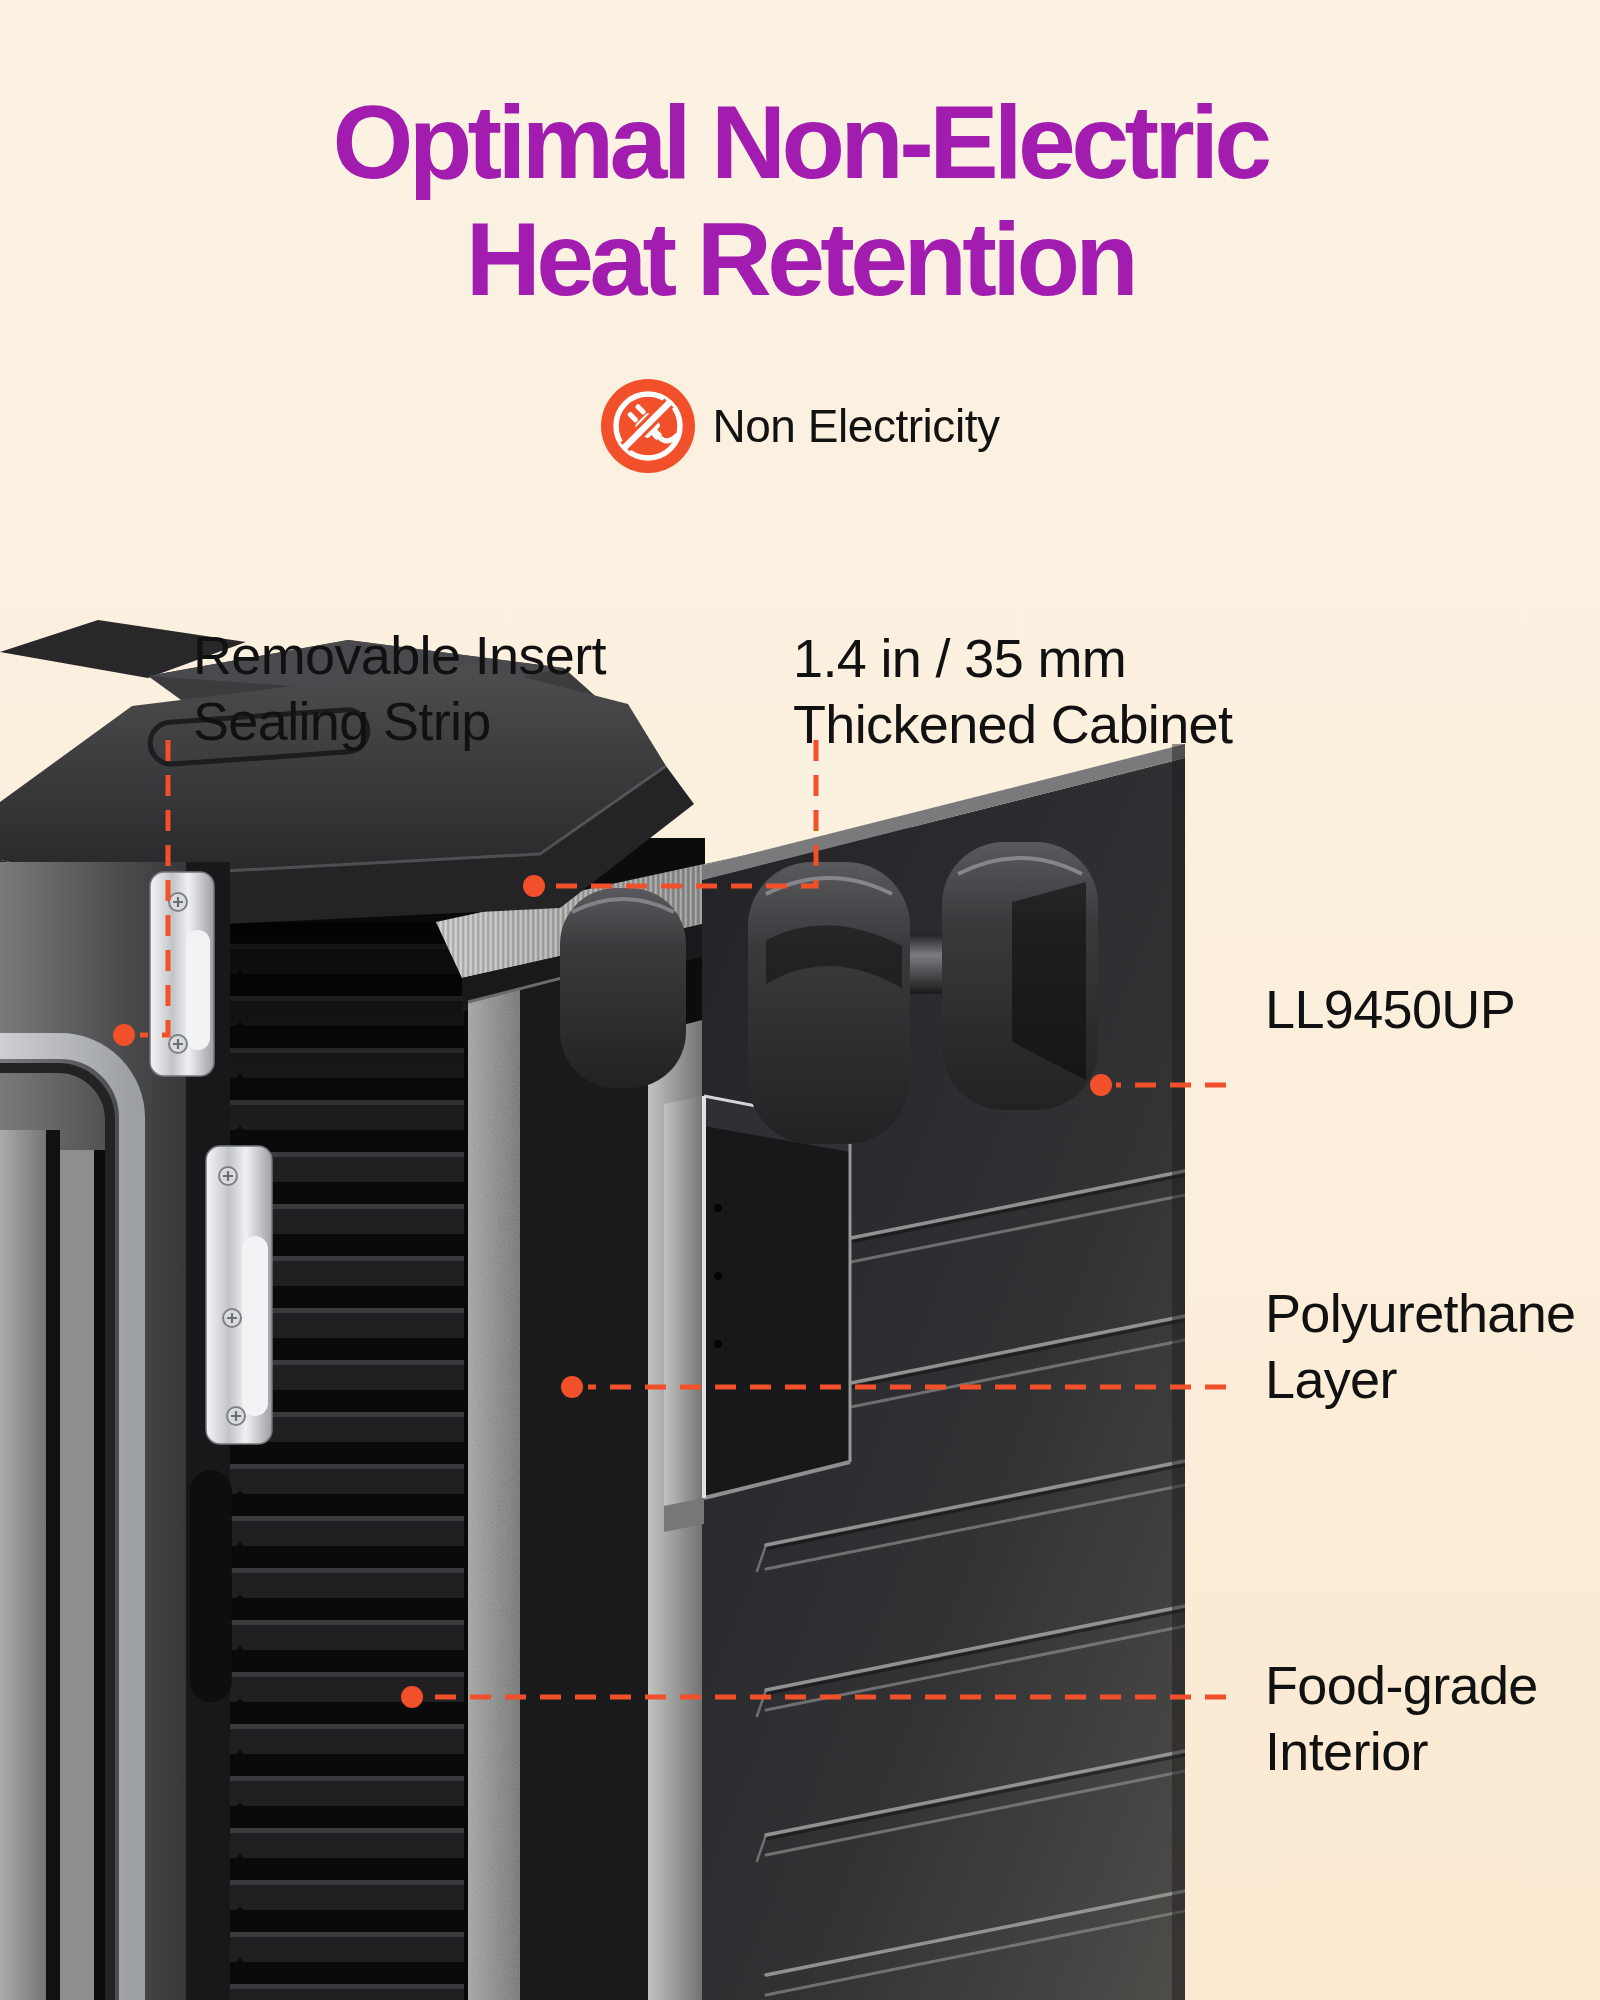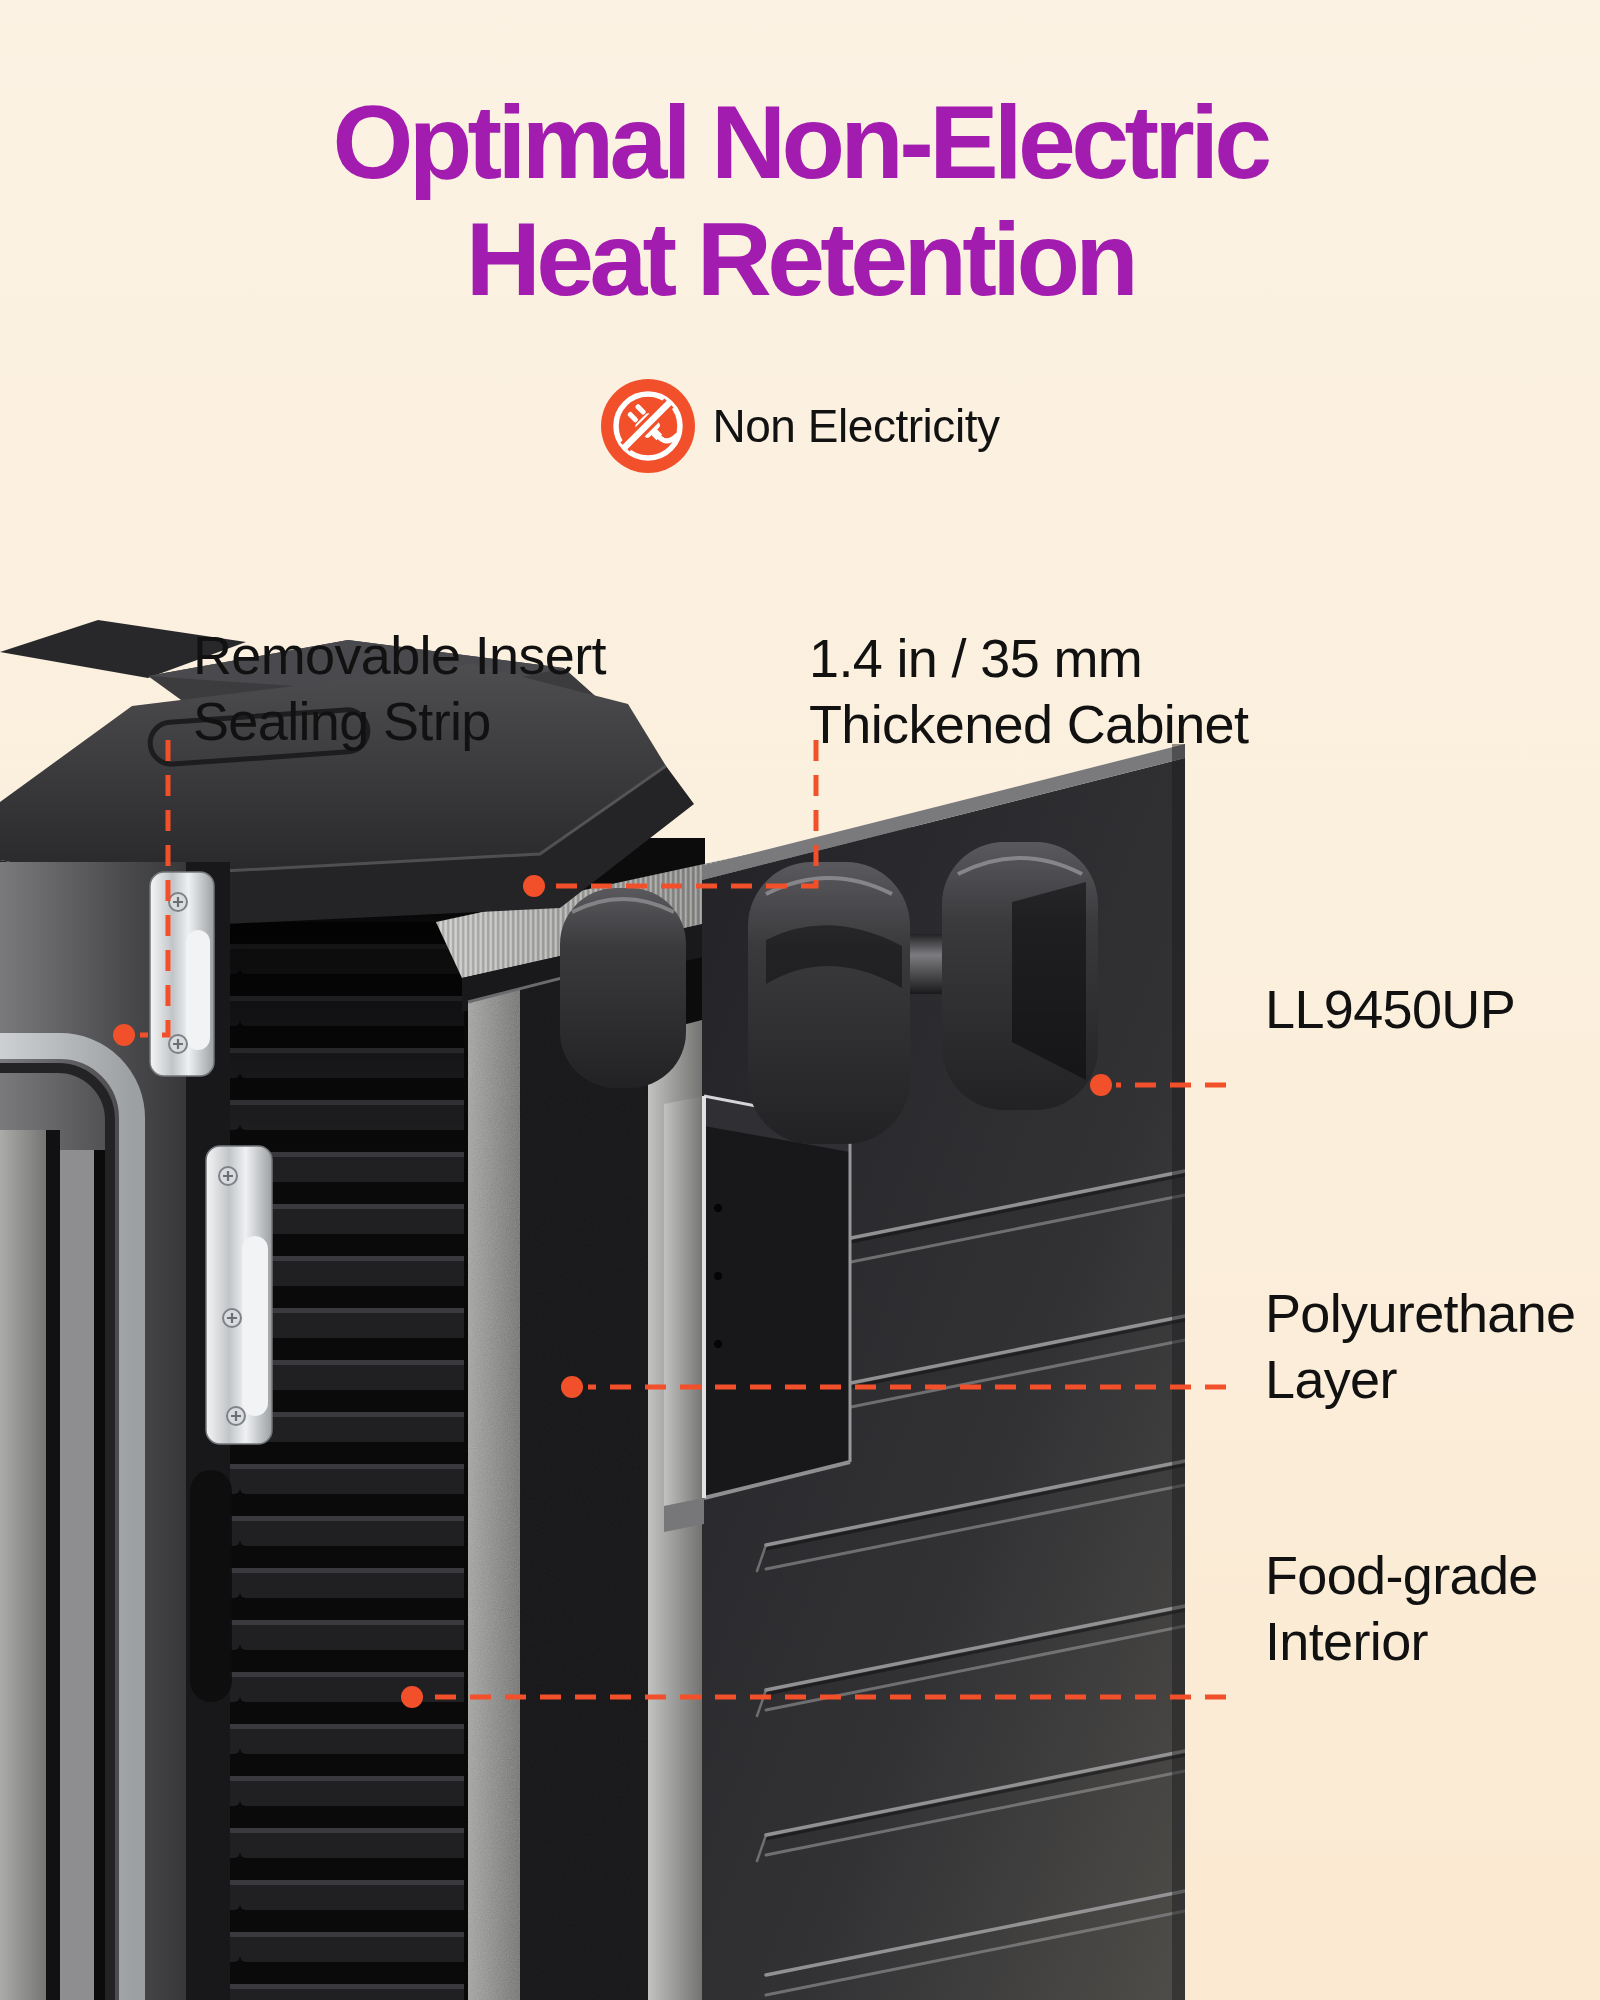--- a/index.html
+++ b/index.html
@@ -24,24 +24,24 @@
   .badge .icon{width:96px;height:96px;flex:0 0 auto;}
   .badge .label{font-size:46px;font-weight:500;color:#121212;letter-spacing:-0.01em;}
 
   .callout-label{
     position:absolute;color:#111111;
     font-size:54px;line-height:66px;font-weight:400;letter-spacing:-0.012em;
     white-space:nowrap;
     margin-left:25px;
   }
   .cl-sealing{left:168px;top:622px;}
-  .cl-thickened{left:784px;top:625px;}
+  .cl-thickened{left:768px;top:625px;}
   .cl-shell{left:1240px;top:976px;}
   .cl-poly{left:1240px;top:1280px;}
-  .cl-food{left:1240px;top:1542px;}
+  .cl-food{left:1240px;top:1652px;}
 </style>
 </head>
 <body>
 
 <div class="stage">
 
   <svg width="1600" height="2000" viewBox="0 0 1600 2000">
     <defs>
       <linearGradient id="lidGrad" x1="0" y1="0" x2="0" y2="1">
         <stop offset="0" stop-color="#4e4e51"></stop>

